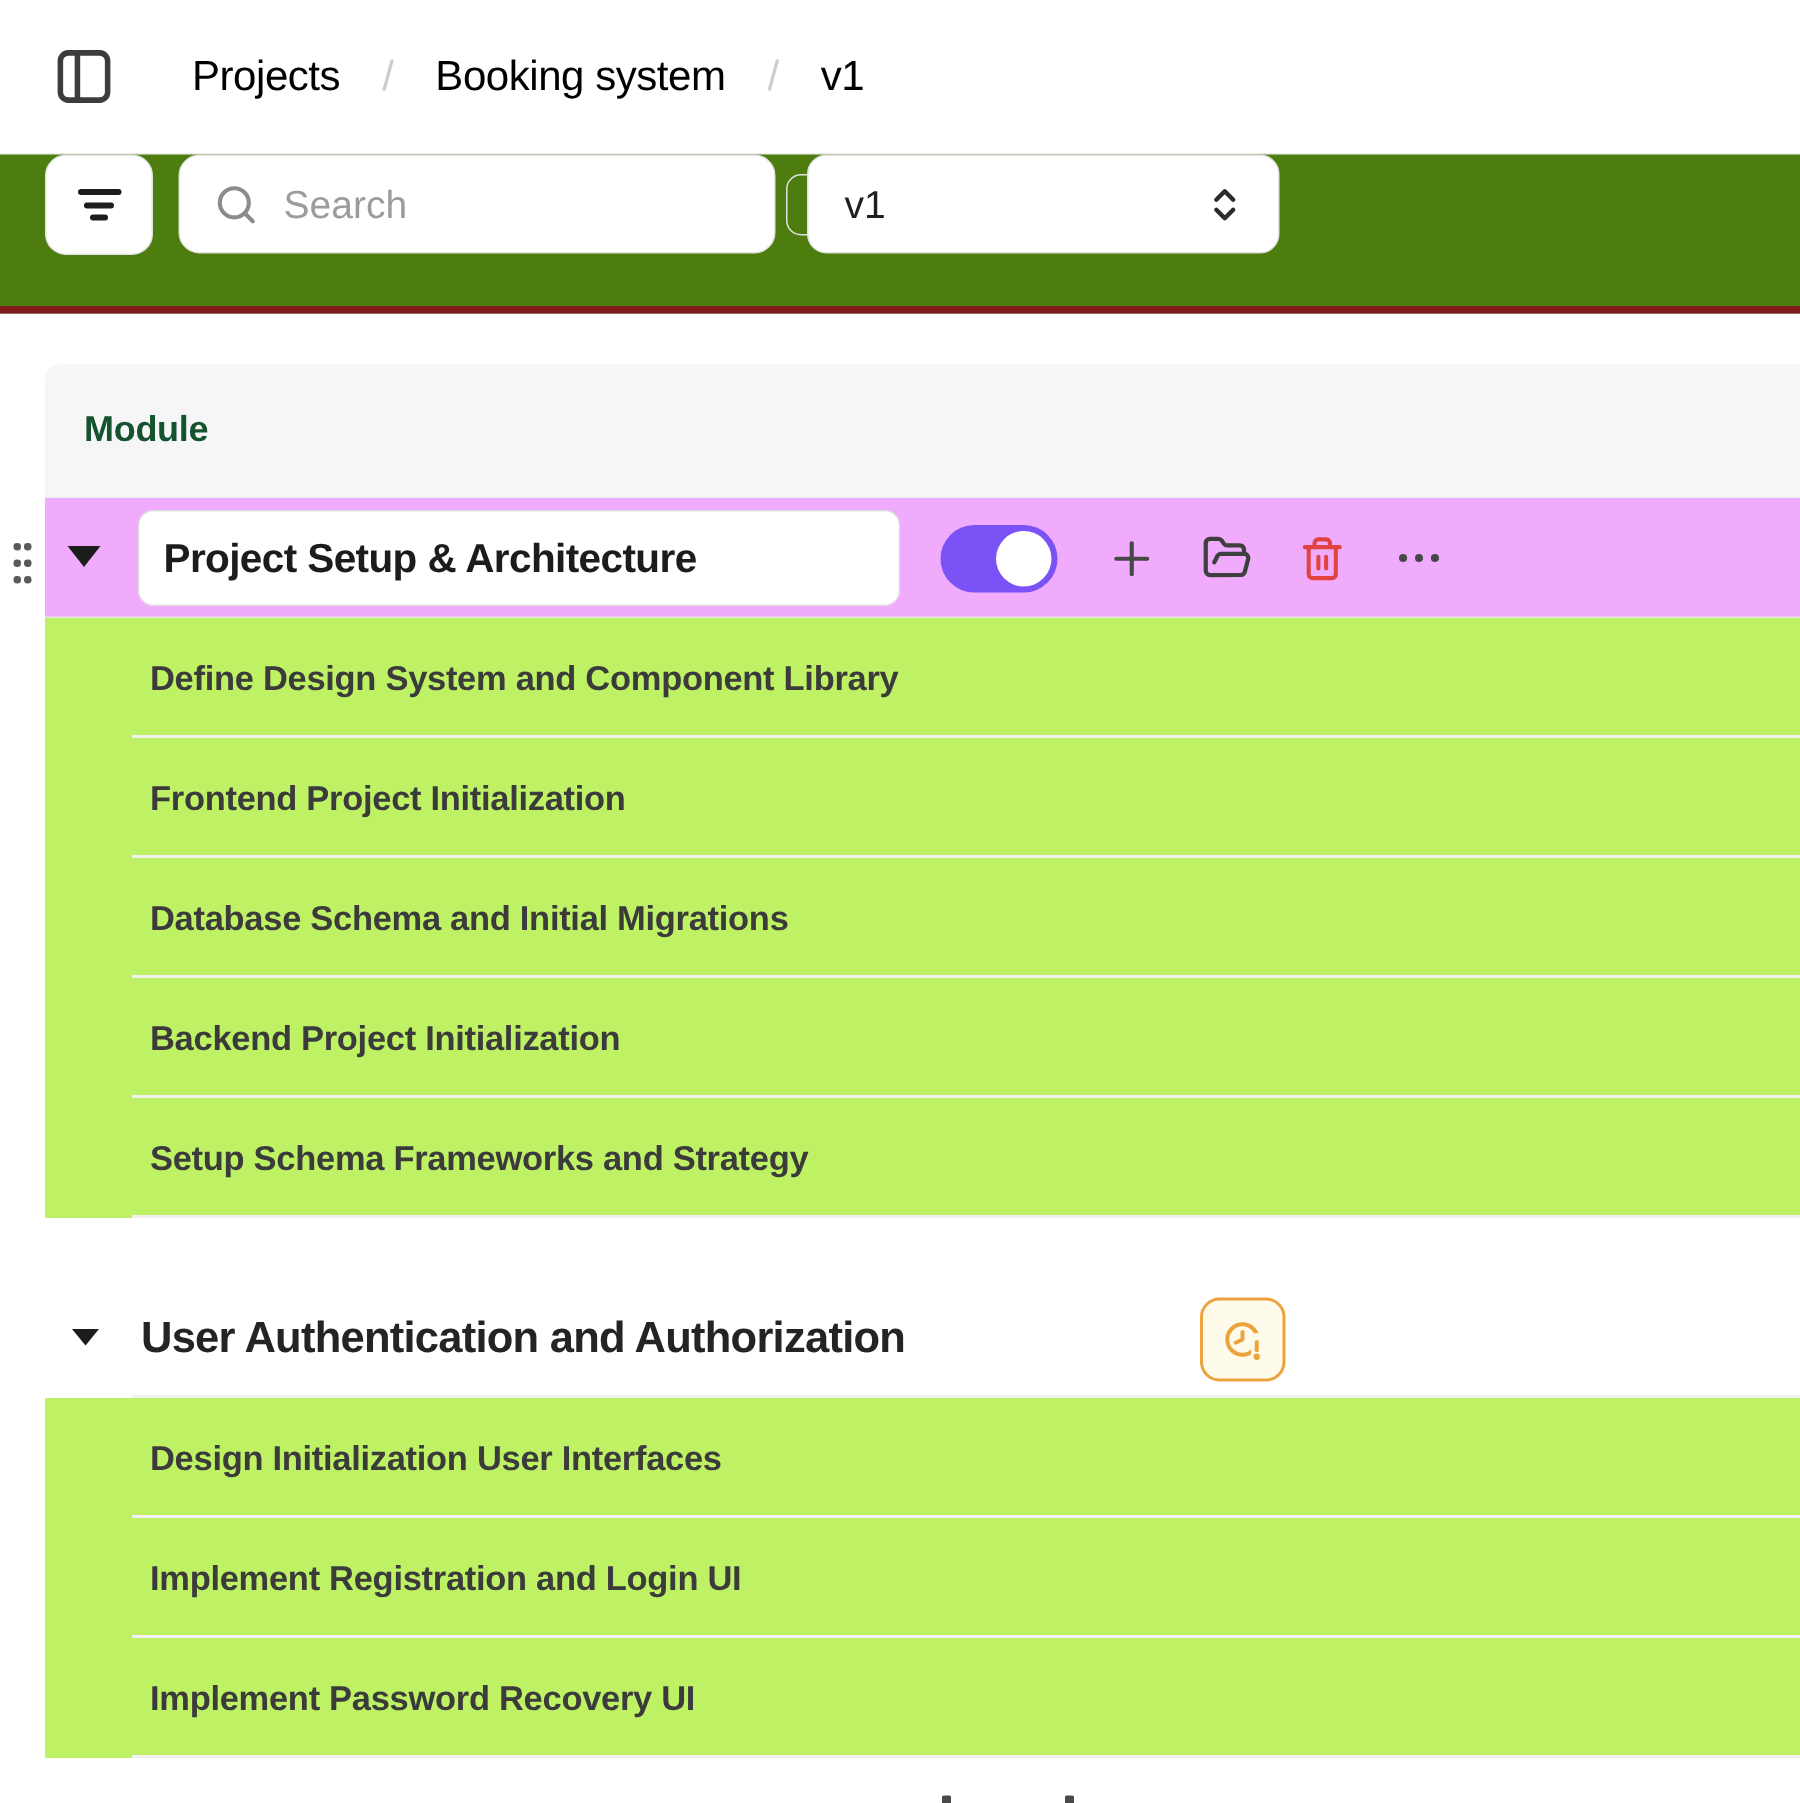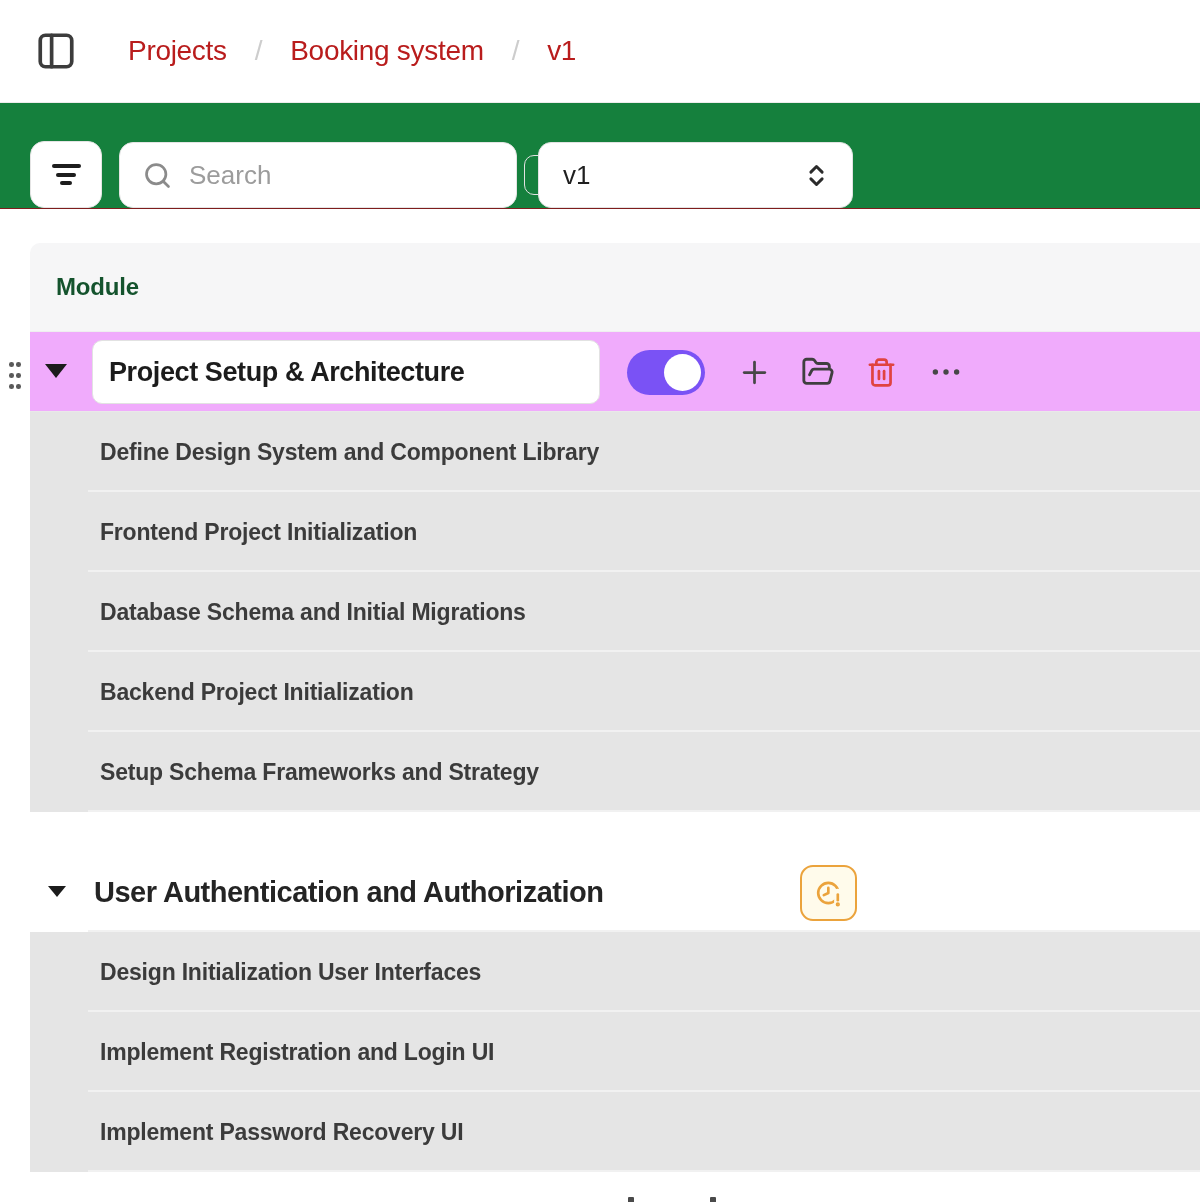--- a/index.html
+++ b/index.html
@@ -3,25 +3,25 @@
 <meta charset="utf-8">
 <style>
   * { margin:0; padding:0; box-sizing:border-box; }
   html,body { width:1200px; height:1202px; background:#fff; overflow:hidden;
     font-family:"Liberation Sans","DejaVu Sans",sans-serif; color:#1f1f1f; }
 
   
   .appbar { height:103px; display:flex; align-items:center; border-bottom:1px solid #ececec; background:#fff; }
   .panel-btn { width:44px; height:44px; margin-left:34px; display:flex; align-items:center; justify-content:center; background:none; border:none; cursor:pointer; }
   .breadcrumb { display:flex; align-items:center; margin-left:50px; font-size:28px; font-weight:500; letter-spacing:-0.3px; }
-  .crumb { color:#b91c1c; cursor:pointer; }
+  .crumb { color:#000000; cursor:pointer; }
   .crumb-sep { color:#cdcdcd; margin:0 28px; font-weight:400; }
 
   
-  .toolbar { height:106px; display:flex; align-items:flex-end; border-bottom:1px solid #7f1d1d; background:#15803d; }
+  .toolbar { height:106px; display:flex; align-items:flex-start; border-bottom:5px solid #7f1d1d; background:#4d7c0f; }
   .filter-btn { width:72px; height:67px; margin-left:30px; background:#fff; border:1px solid #e4e4e4; border-radius:14px; display:flex; align-items:center; justify-content:center; cursor:pointer; }
   .filter-glyph { display:flex; flex-direction:column; align-items:center; gap:4.5px; }
   .filter-glyph span { background:#1d1d1d; height:4px; border-radius:2px; display:block; }
   .filter-glyph span:nth-child(1){ width:29px; }
   .filter-glyph span:nth-child(2){ width:20px; }
   .filter-glyph span:nth-child(3){ width:12px; }
   .search-box { width:398px; height:66px; margin-left:17px; border:1px solid #e4e4e4; border-radius:14px; display:flex; align-items:center; padding:0 14px 0 22px; background:#fff; }
   .search-box input { flex:1; border:none; outline:none; font-size:26px; margin-left:16px; color:#1f1f1f; background:transparent; font-family:inherit; }
   .search-box input::placeholder { color:#9c9c9c; }
   .kbd { border:1px solid #e2e2e2; border-radius:10px; padding:7px 13px; font-size:21px; color:#565656; display:flex; align-items:center; gap:6px; white-space:nowrap; }
@@ -43,21 +43,21 @@
   .group-row .tri { left:15px; top:32px; }
   .name-input { position:absolute; left:62px; top:8px; width:508px; height:64px; background:#fff; border:1px solid #e2e2e2; border-radius:10px; font-size:27px; font-weight:700; letter-spacing:-0.4px; color:#1c1c1c; padding:0 16px; outline:none; font-family:inherit; }
   .toggle { position:absolute; left:597px; top:18px; width:78px; height:45px; border-radius:23px; cursor:pointer; }
   .toggle .knob { position:absolute; right:4px; top:4px; width:37px; height:37px; background:#fff; border-radius:50%; }
   .icon-btn { position:absolute; top:22px; width:36px; height:36px; display:flex; align-items:center; justify-content:center; background:none; border:none; cursor:pointer; }
   .plus-btn { left:706px; }
   .folder-btn { left:770px; }
   .trash-btn { left:833px; }
   .more-btn { left:898px; }
 
-  .task-row { position:relative; height:80px; background:#e5e5e5; display:flex; align-items:center; }
+  .task-row { position:relative; height:80px; background:#bef264; display:flex; align-items:center; }
   .task-row::after { content:""; position:absolute; left:58px; right:0; bottom:0; height:2px; background:#f1f1f1; }
   .task-row .task-label { margin-left:70px; font-size:23px; font-weight:600; color:#3b3b3b; letter-spacing:-0.2px; }
 
   .group-spacer { height:40px; background:#fff; }
 
   .group2-header { position:relative; height:80px; background:#fff; display:flex; align-items:center; }
   .group2-header::after { content:""; position:absolute; left:58px; right:0; bottom:0; height:2px; background:#f1f1f1; }
   .group2-header .tri { left:18px; top:34px; border-left-width:9px; border-right-width:9px; border-top-width:11px; }
   .group2-title { margin-left:64px; font-size:29px; font-weight:700; letter-spacing:-0.5px; color:#242424; }
   .time-badge { position:absolute; left:770px; top:13px; width:57px; height:56px; border:2px solid #EBA33C; background:#FFFBEB; border-radius:13px; display:flex; align-items:center; justify-content:center; cursor:pointer; }

